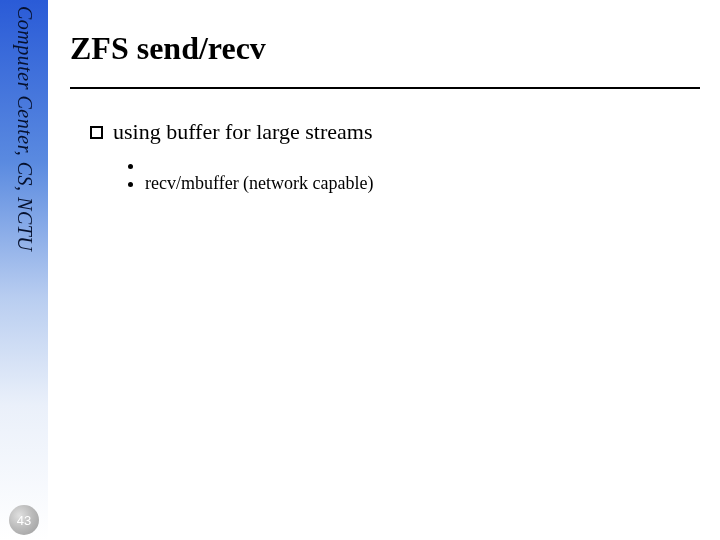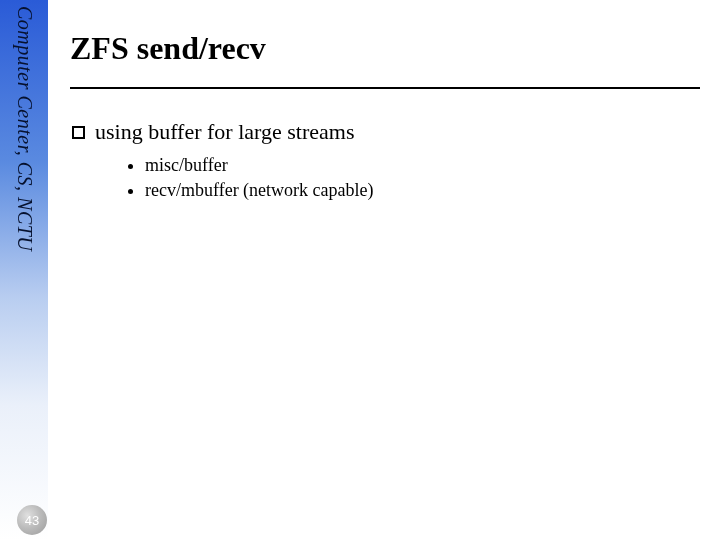--- a/index.html
+++ b/index.html
@@ -27,21 +27,21 @@
     text-orientation: mixed;
     font-family: "Times New Roman", serif;
     font-style: italic;
     font-size: 20px;
     color: #06112e;
     white-space: nowrap;
     letter-spacing: 0.5px;
   }
   .page-number {
     position: absolute;
-    left: 8px;
+    left: 0;
     bottom: 0;
     width: 48px;
     height: 40px;
     display: flex;
     align-items: center;
     justify-content: center;
   }
   .page-circle {
     width: 30px;
     height: 30px;
@@ -72,21 +72,21 @@
     margin-top: 20px;
     border: none;
     border-top: 2px solid #000;
     width: 100%;
     margin-bottom: 30px;
   }
   .bullet-1 {
     display: flex;
     align-items: flex-start;
     font-size: 22px;
-    margin-left: 2px;
+    margin-left: 20px;
     margin-bottom: 10px;
   }
   .bullet-1-marker {
     width: 13px;
     height: 13px;
     border: 2px solid #000;
     margin-top: 7px;
     margin-right: 10px;
     flex-shrink: 0;
   }
@@ -124,21 +124,20 @@
     <h1 class="title">ZFS send/recv</h1>
     <hr class="title-rule">
 
     <div class="bullet-1">
       <span class="bullet-1-marker"></span>
       <span>using buffer for large streams</span>
     </div>
 
     <div class="bullet-2">
       <span class="bullet-2-marker"></span>
-      <span>misc/buffer</span>
     </div>
 
     <div class="bullet-2">
       <span class="bullet-2-marker"></span>
       <span>recv/mbuffer (network capable)</span>
     </div>
   </div>
 
 </div>
 

